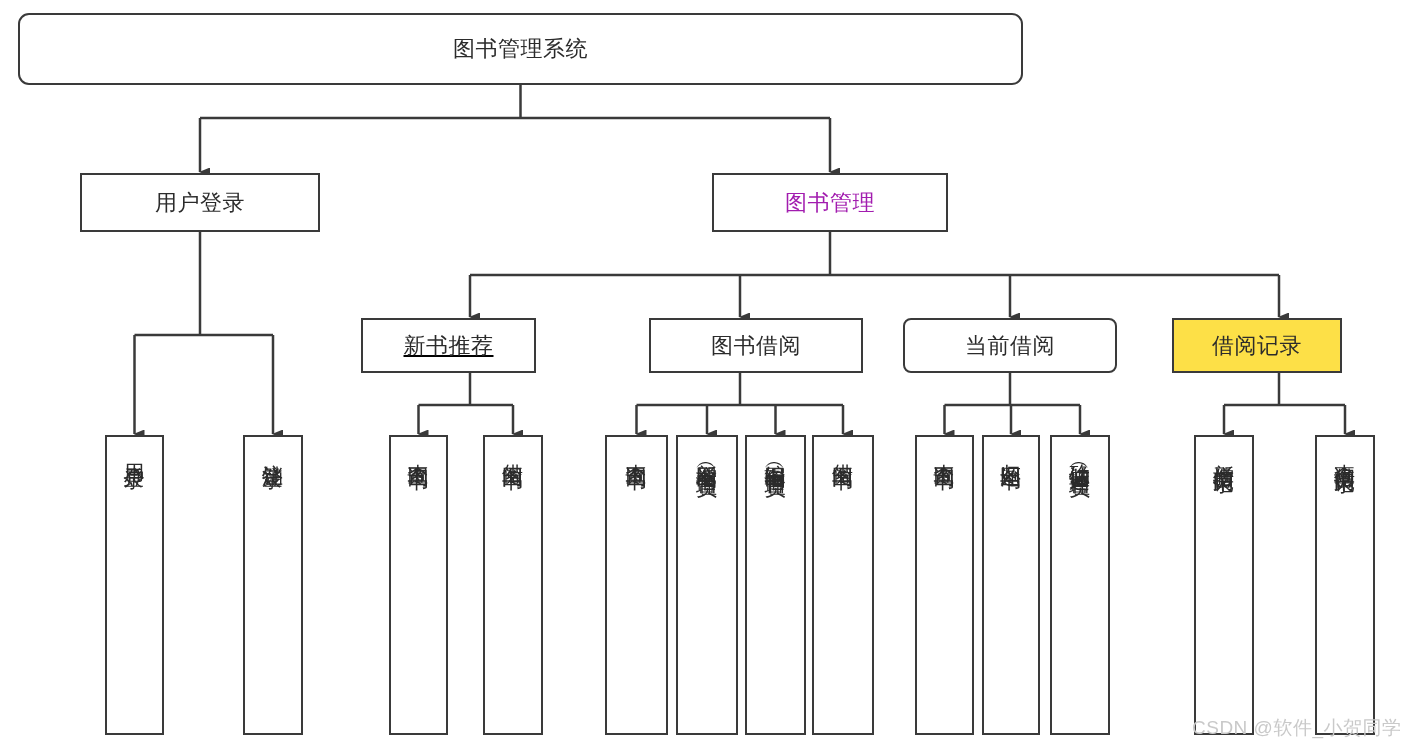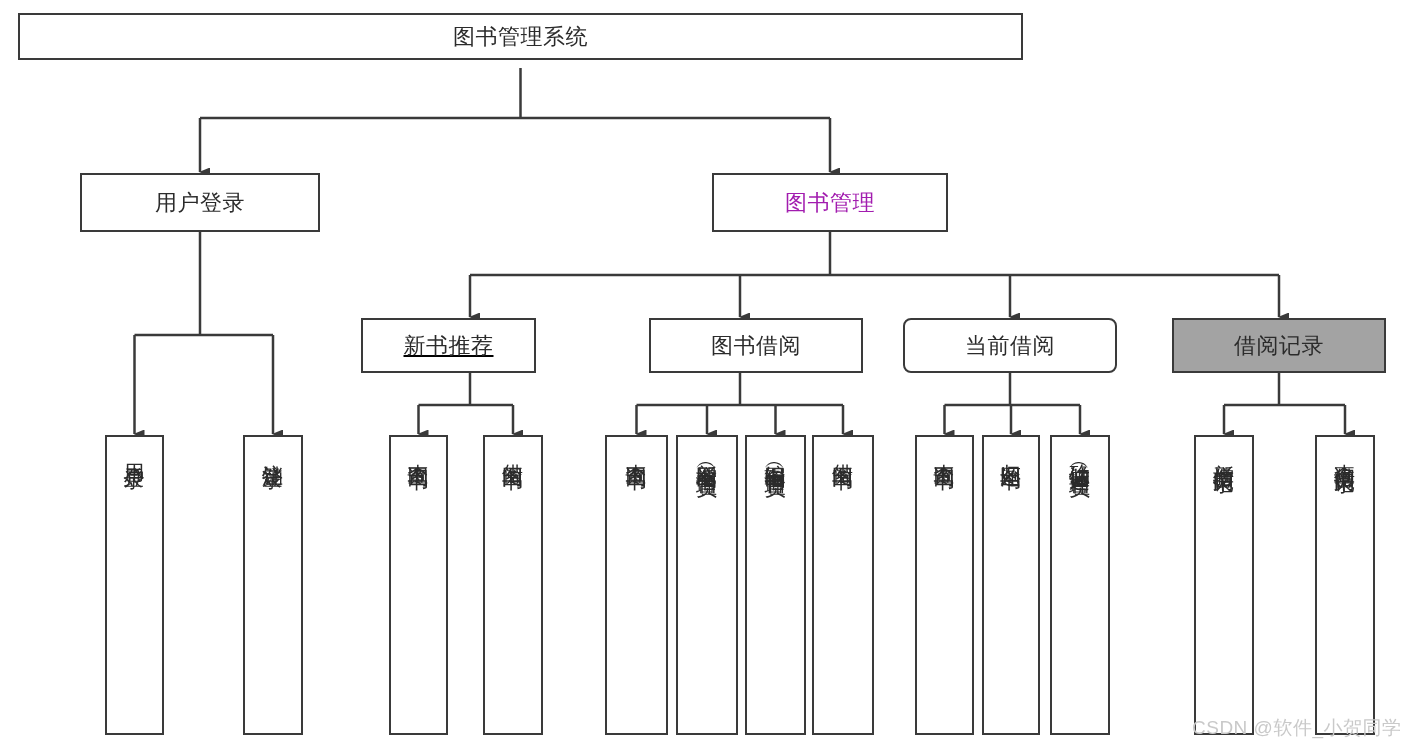--- a/index.html
+++ b/index.html
@@ -113,39 +113,39 @@
         <line x1="1011" y1="405" x2="1011" y2="434" stroke="#3a3a3a" stroke-width="2.5" marker-end="url(#arrowhead)"></line>
         <line x1="1080" y1="405" x2="1080" y2="434" stroke="#3a3a3a" stroke-width="2.5" marker-end="url(#arrowhead)"></line>
         <line x1="1279" y1="373" x2="1279" y2="405" stroke="#3a3a3a" stroke-width="2.5"></line>
         <line x1="1224" y1="405" x2="1345" y2="405" stroke="#3a3a3a" stroke-width="2.5"></line>
         <line x1="1224" y1="405" x2="1224" y2="434" stroke="#3a3a3a" stroke-width="2.5" marker-end="url(#arrowhead)"></line>
         <line x1="1345" y1="405" x2="1345" y2="434" stroke="#3a3a3a" stroke-width="2.5" marker-end="url(#arrowhead)"></line>
       </g>
   </svg>
 
   <div id="nodes-layer">
-      <div class="node-box level-0" style="left: 18px; top: 13px; width: 1005px; height: 47px; border-color: rgb(58, 58, 58); background: rgb(255, 255, 255);">
+      <div class="node-box level-0" style="left: 18px; top: 13px; width: 1005px; height: 72px; border-color: rgb(58, 58, 58); background: rgb(255, 255, 255); border-radius: 11px;">
         <span class="node-label" style="color: rgb(43, 43, 43);">图书管理系统</span>
       </div>
       <div class="node-box level-1" style="left: 80px; top: 173px; width: 240px; height: 59px; border-color: rgb(58, 58, 58); background: rgb(255, 255, 255);">
         <span class="node-label" style="color: rgb(43, 43, 43);">用户登录</span>
       </div>
       <div class="node-box level-1" style="left: 712px; top: 173px; width: 236px; height: 59px; border-color: rgb(58, 58, 58); background: rgb(255, 255, 255);">
         <span class="node-label" style="color: #a21caf;">图书管理</span>
       </div>
       <div class="node-box level-2" style="left: 361px; top: 318px; width: 175px; height: 55px; border-color: rgb(58, 58, 58); background: rgb(255, 255, 255); text-decoration: underline;">
         <span class="node-label" style="color: rgb(43, 43, 43);">新书推荐</span>
       </div>
       <div class="node-box level-2" style="left: 649px; top: 318px; width: 214px; height: 55px; border-color: rgb(58, 58, 58); background: rgb(255, 255, 255);">
         <span class="node-label" style="color: rgb(43, 43, 43);">图书借阅</span>
       </div>
       <div class="node-box level-2" style="left: 903px; top: 318px; width: 214px; height: 55px; border-color: rgb(58, 58, 58); background: rgb(255, 255, 255); border-radius: 8px;">
         <span class="node-label" style="color: rgb(43, 43, 43);">当前借阅</span>
       </div>
-      <div class="node-box level-2" style="left: 1172px; top: 318px; width: 214px; height: 55px; border-color: rgb(58, 58, 58); background: #a3a3a3;">
+      <div class="node-box level-2" style="left: 1172px; top: 318px; width: 170px; height: 55px; border-color: rgb(58, 58, 58); background: #fde047;">
         <span class="node-label" style="color: rgb(43, 43, 43);">借阅记录</span>
       </div>
       <div class="node-box level-3 vertical" style="left: 105px; top: 435px; width: 59px; height: 300px; border-color: rgb(58, 58, 58); background: rgb(255, 255, 255);">
         <span class="node-label" style="color: rgb(43, 43, 43);">用户登录</span>
       </div>
       <div class="node-box level-3 vertical" style="left: 243px; top: 435px; width: 60px; height: 300px; border-color: rgb(58, 58, 58); background: rgb(255, 255, 255);">
         <span class="node-label" style="color: rgb(43, 43, 43);">注销登录</span>
       </div>
       <div class="node-box level-3 vertical" style="left: 389px; top: 435px; width: 59px; height: 300px; border-color: rgb(58, 58, 58); background: rgb(255, 255, 255);">
         <span class="node-label" style="color: rgb(43, 43, 43);">查询图书</span>

